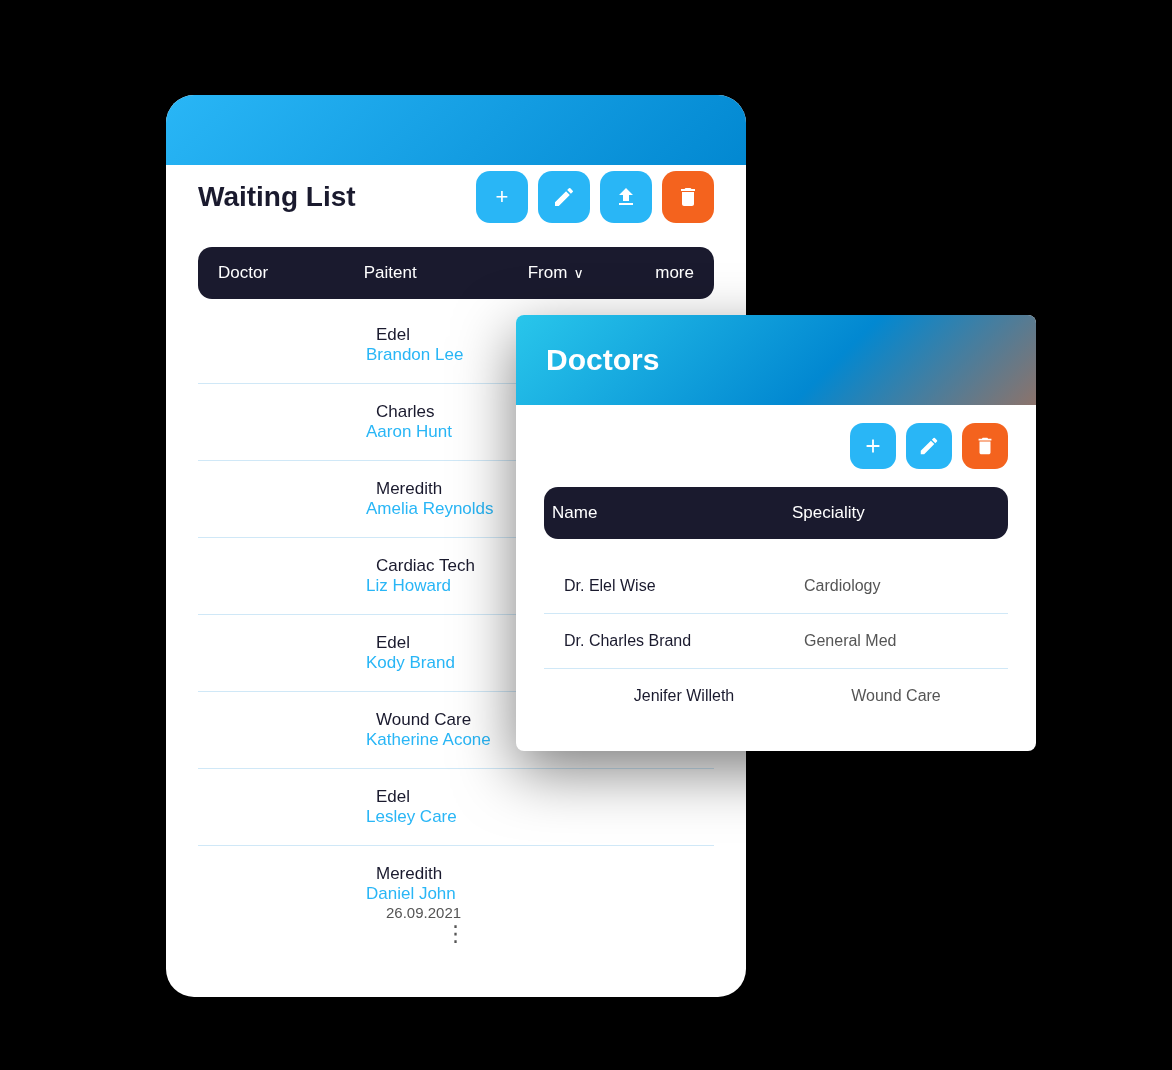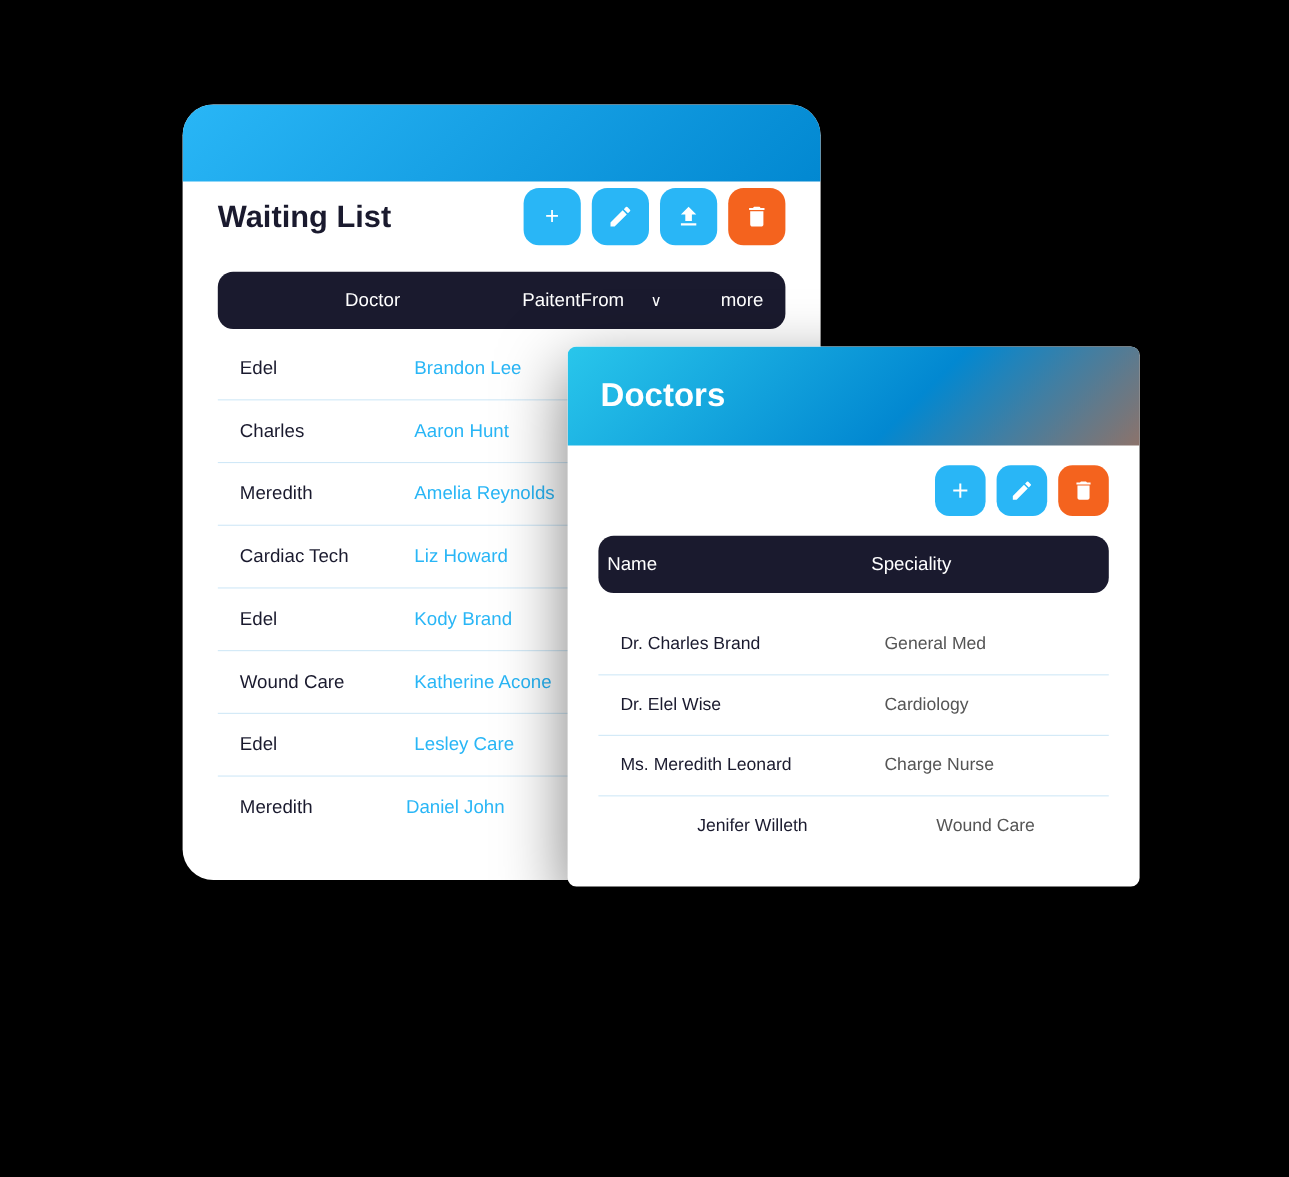--- a/index.html
+++ b/index.html
@@ -85,32 +85,33 @@
       display: flex;
       align-items: center;
       padding: 16px 20px;
       margin-bottom: 8px;
     }
 
     .table-header-col {
       color: #fff;
       font-size: 17px;
       font-weight: 500;
-      text-align: right;
     }
 
     .col-doctor { width: 160px; }
     .col-patient { width: 180px; }
-    .col-from { width: 140px; display: flex; align-items: center; gap: 24px; }
+    .col-from { width: 140px; display: flex; align-items: center; gap: 6px; }
     .col-more { flex: 1; text-align: right; }
 
     .table-row {
       display: flex;
+      align-items: center;
       padding: 18px 20px;
       border-bottom: 1.5px solid #d0e8f7;
+      flex-direction: column;
     }
 
     .table-row:last-child {
       border-bottom: none;
     }
 
     .cell-doctor {
       width: 160px;
       font-size: 17px;
       color: #1a1a2e;
@@ -346,30 +347,26 @@
           </svg>
         </button>
       </div>
 
       <div class="doctors-table-header">
         <div class="doctors-col-name">Name</div>
         <div class="doctors-col-spec">Speciality</div>
       </div>
 
       <div class="doctors-row">
+        <div class="dcell-name">Dr. Elel Wise</div>
+        <div class="dcell-spec">Cardiology</div>
+      </div>
+      <div class="doctors-row">
         <div class="dcell-name">Dr. Charles Brand</div>
         <div class="dcell-spec">General Med</div>
-      </div>
-      <div class="doctors-row">
-        <div class="dcell-name">Dr. Elel Wise</div>
-        <div class="dcell-spec">Cardiology</div>
-      </div>
-      <div class="doctors-row">
-        <div class="dcell-name">Ms. Meredith Leonard</div>
-        <div class="dcell-spec">Charge Nurse</div>
       </div>
       <div class="doctors-row">
         <div class="dcell-name">Jenifer Willeth</div>
         <div class="dcell-spec">Wound Care</div>
       </div>
     </div>
   </div>
 
 </div>
 

